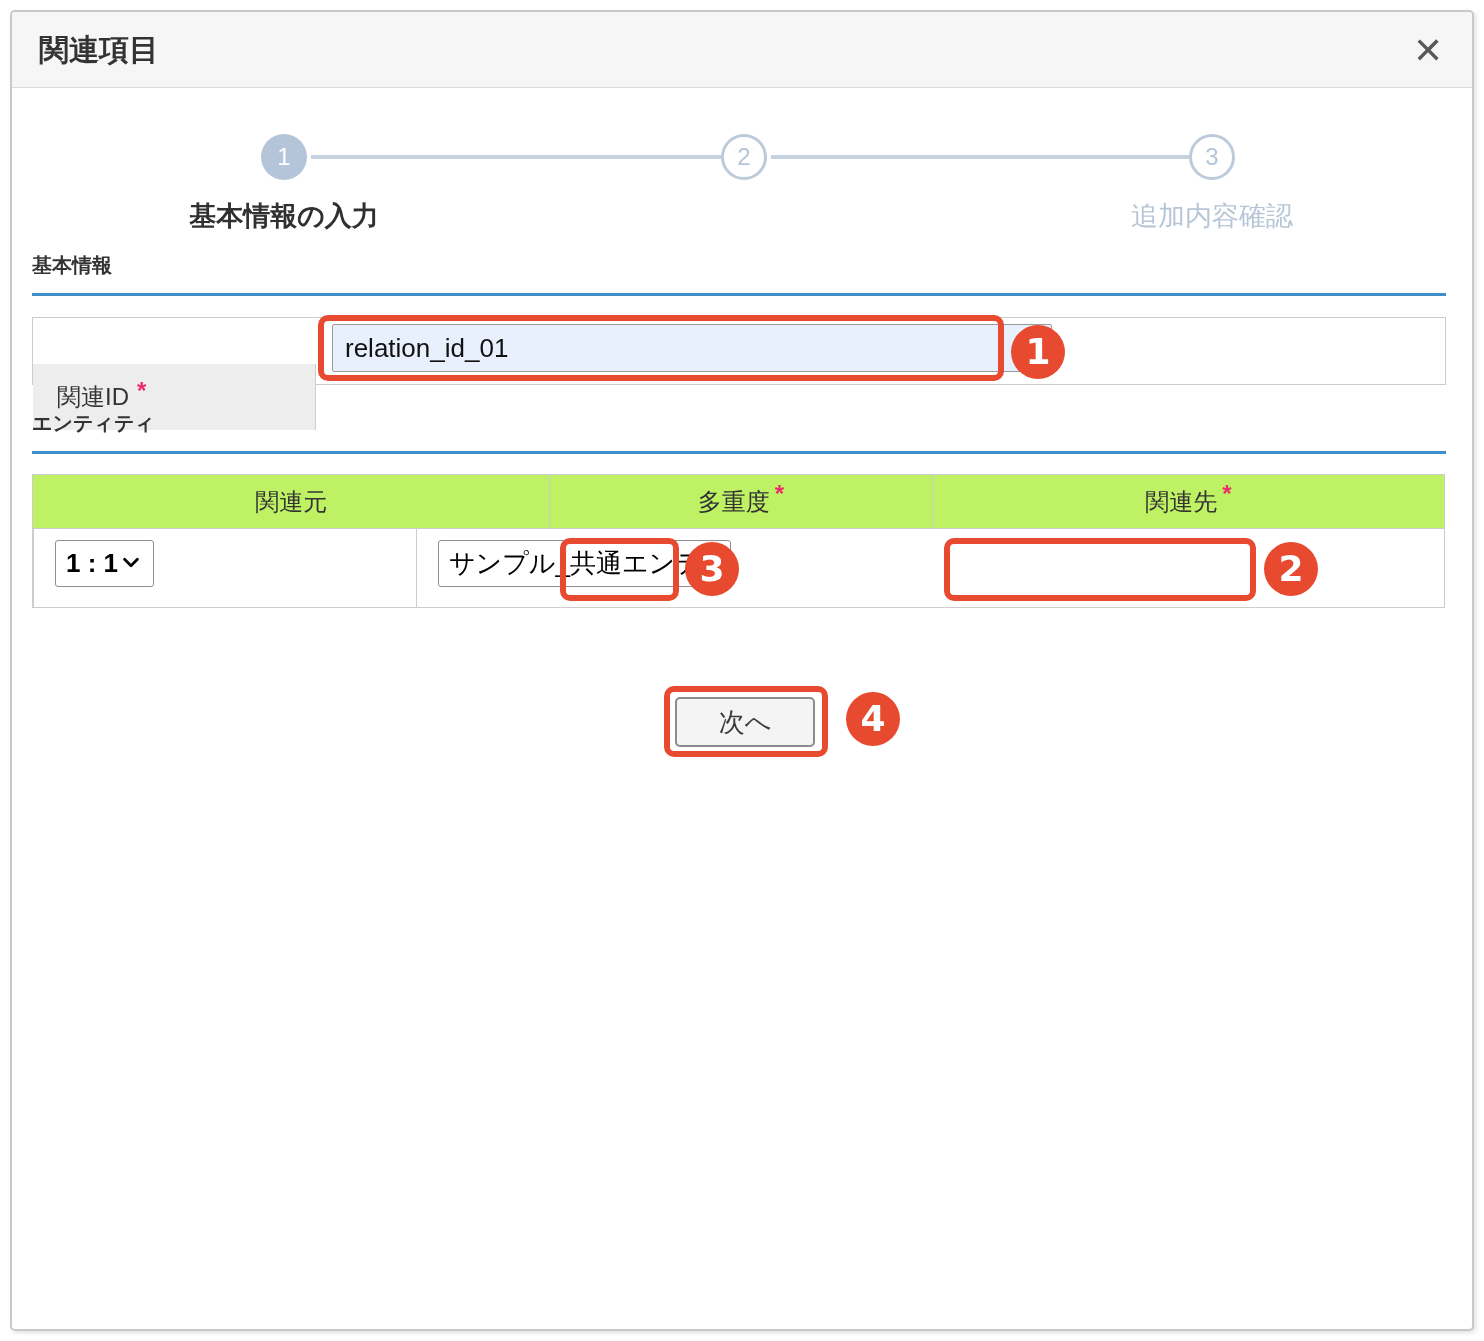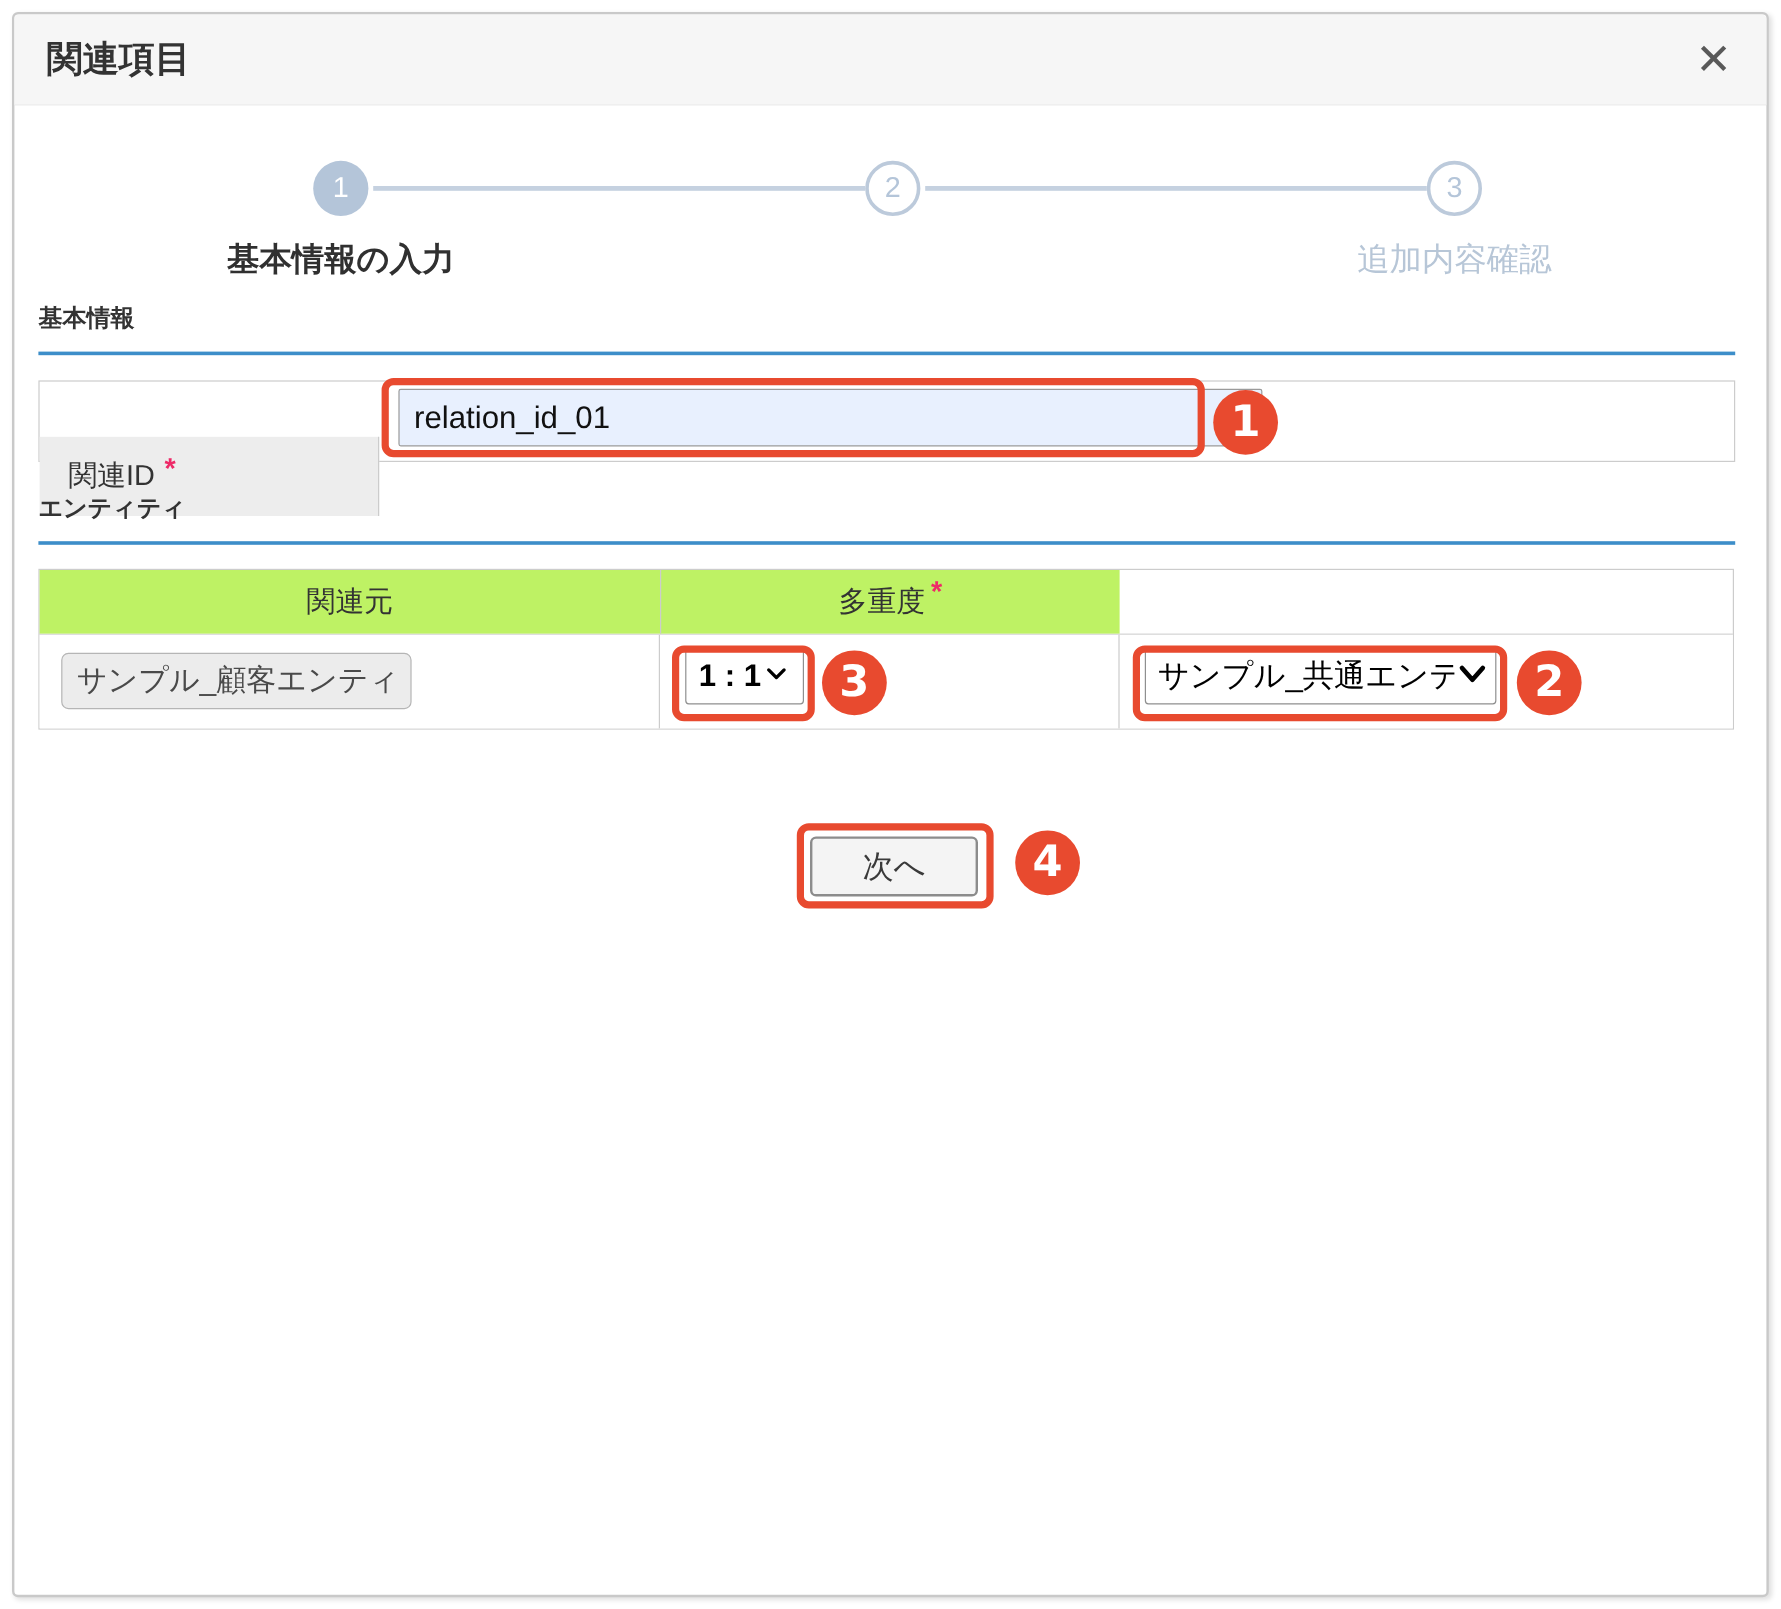--- a/index.html
+++ b/index.html
@@ -136,25 +136,25 @@
   <div class="section-underline" style="top:439px;"></div>
 
   <div class="tbl">
     <div class="tbl-row tbl-head">
       <div class="tbl-cell c1">
         <span>関連元</span>
       </div>
       <div class="tbl-cell c2">
         <span>多重度</span><span class="required-mark">*</span>
       </div>
+      <div class="tbl-cell c3">
+        <span>関連先</span><span class="required-mark">*</span>
+      </div>
     </div>
     <div class="tbl-row tbl-body">
-      <div class="tbl-cell c1">
-        <div class="disabled-input">サンプル_顧客エンティ</div>
-      </div>
       <div class="tbl-cell c2">
         <div class="select-box select-multiplicity">
           <span class="sel-text">1 : 1</span>
           <span class="chevron">
             <svg width="22" height="22" viewBox="0 0 24 24" fill="none">
               <polyline points="5,9 12,16 19,9" stroke="#000" stroke-width="3" stroke-linecap="round" stroke-linejoin="round"></polyline>
             </svg>
           </span>
         </div>
       </div>

